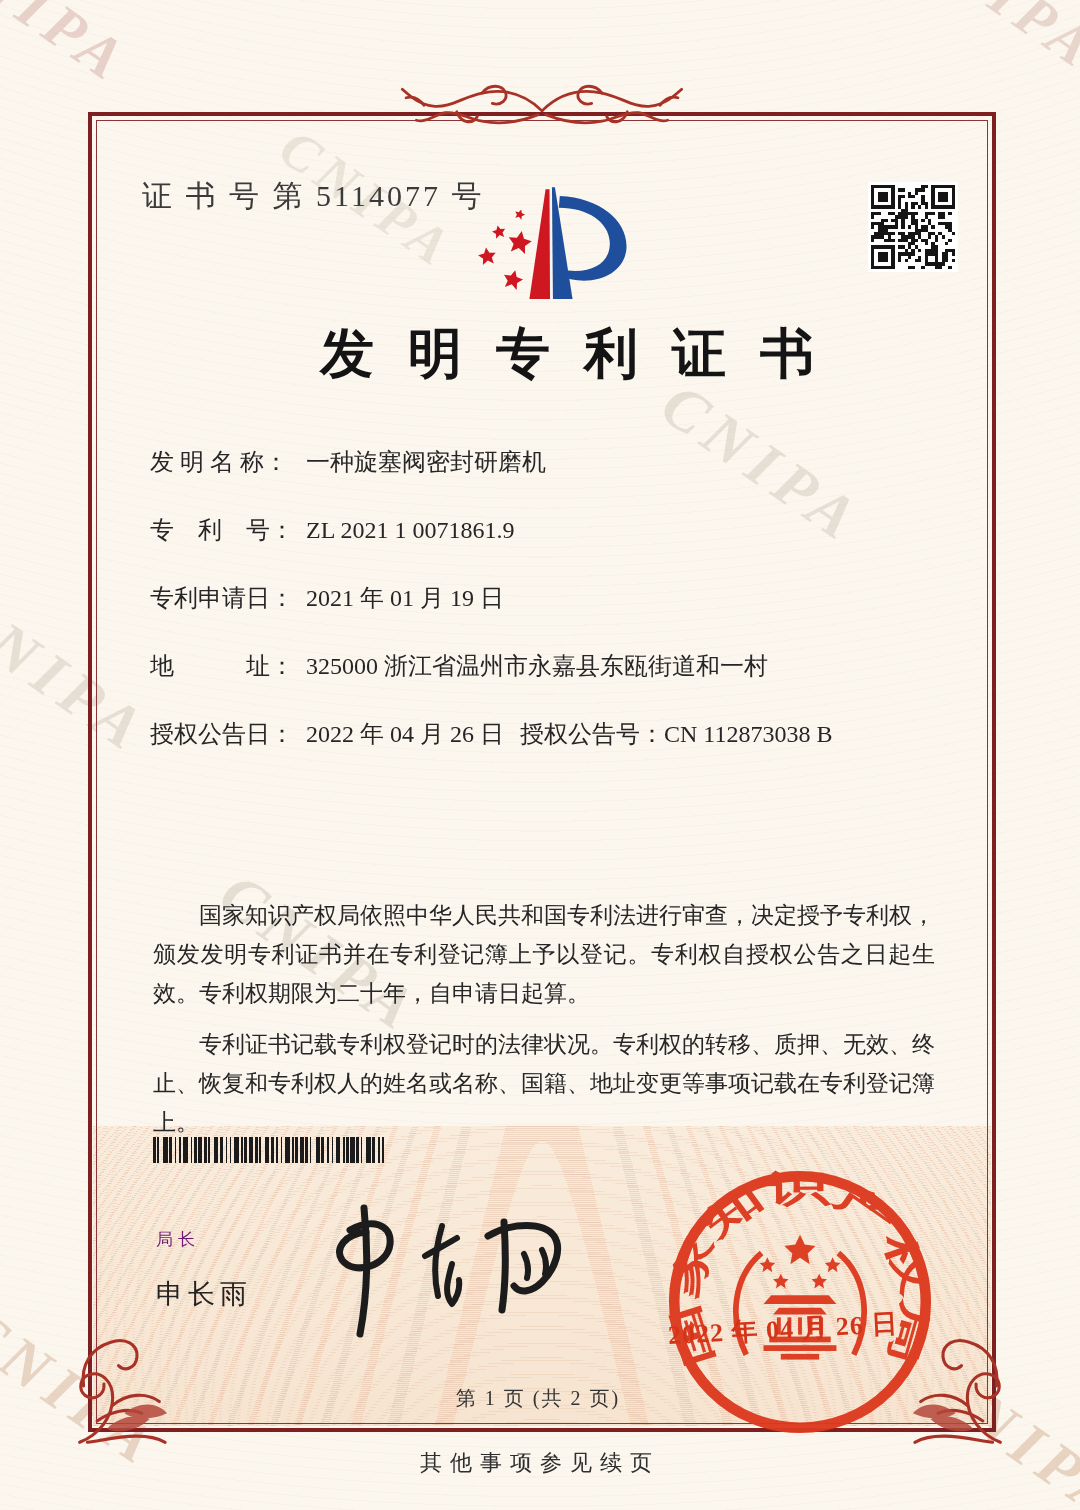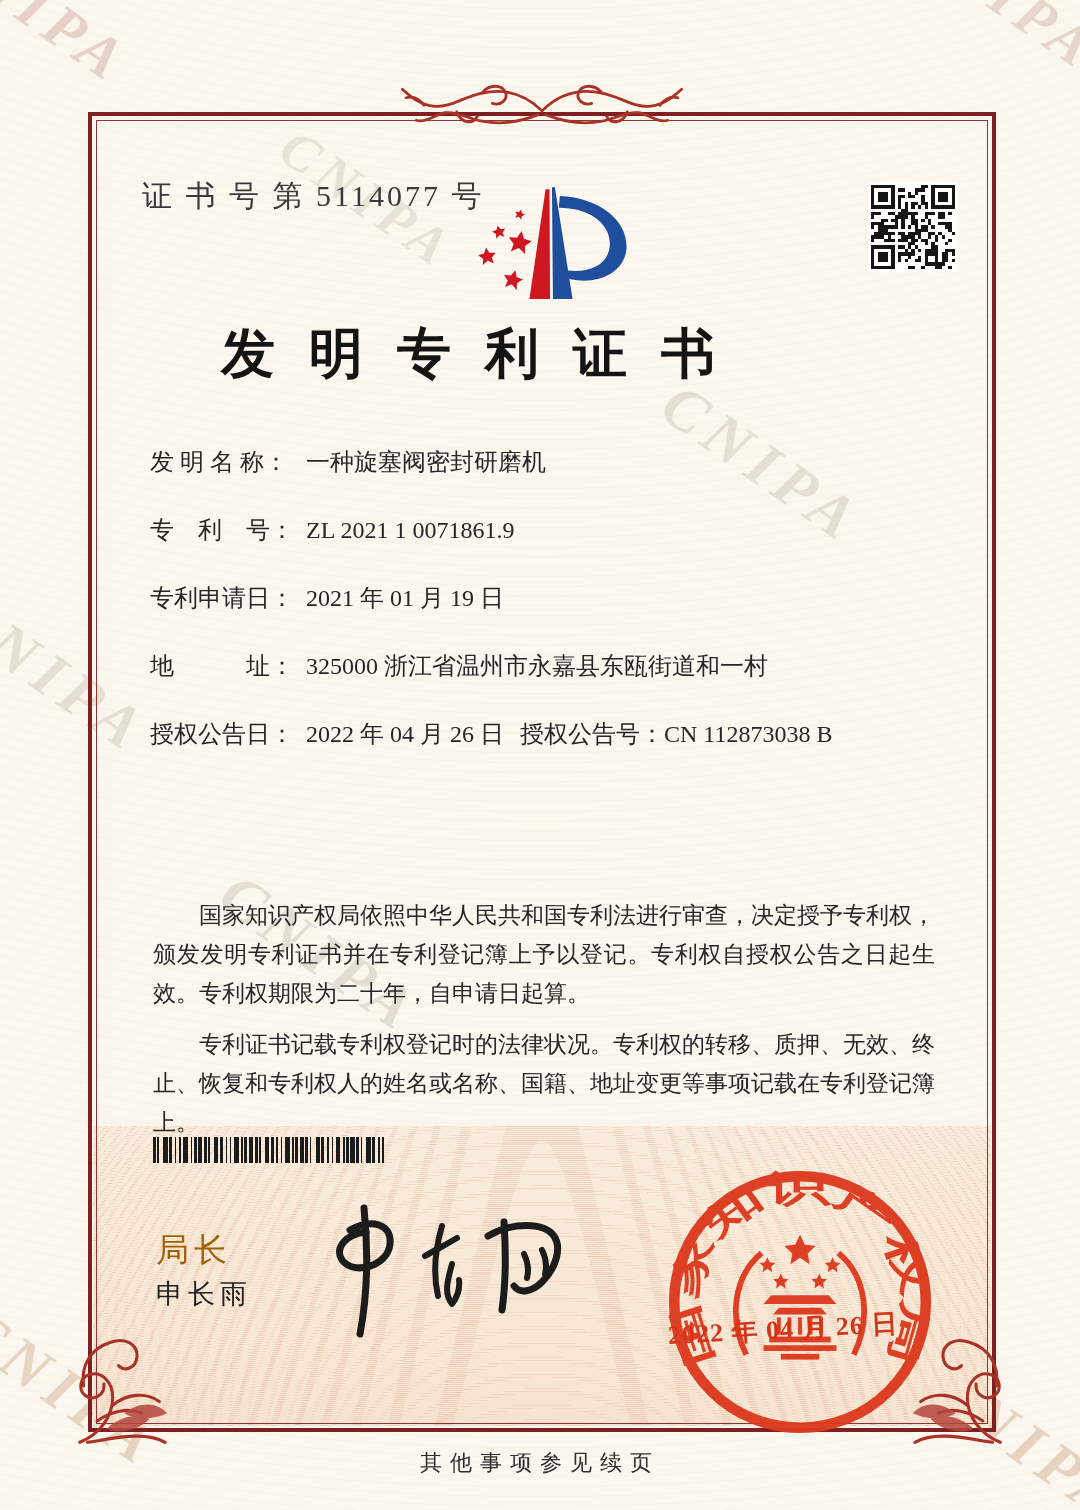--- a/index.html
+++ b/index.html
@@ -23,36 +23,36 @@
   .frame-inner{position:absolute;inset:4px;border:1px solid #8d3436;}
   .band{position:absolute;left:93px;top:1126px;width:898px;height:300px;z-index:2;
         background:
          repeating-radial-gradient(140% 120% at 50% -70%, rgba(205,130,95,0.20) 0 1px, rgba(0,0,0,0) 1px 7px),
          repeating-radial-gradient(160% 150% at 50% 190%, rgba(205,130,95,0.13) 0 1px, rgba(0,0,0,0) 1px 9px),
          linear-gradient(#f9ecdc,#f6e4d0);}
   
   .cert-no{position:absolute;left:142px;top:176px;z-index:3;font-size:30px;letter-spacing:3px;color:#3a3a3a;}
   .logo{position:absolute;left:452px;top:168px;width:196px;height:158px;z-index:3;}
   .qr{position:absolute;left:868px;top:182px;width:84px;height:84px;z-index:3;background:#fff;padding:3px;}
-  .title{position:absolute;left:88px;top:318px;width:760px;z-index:3;text-align:center;
+  .title{position:absolute;left:88px;top:318px;width:760px;z-index:3;text-align:right;
          font-size:54px;font-weight:bold;letter-spacing:34px;text-indent:34px;color:#141414;}
   
   .fields{position:absolute;left:150px;top:446px;width:780px;z-index:3;}
   .frow{height:28px;margin-bottom:40px;font-size:24px;white-space:nowrap;}
   .flabel{display:inline-block;width:156px;color:#262626;}
   .fvalue{color:#262626;}
   .flabel2{margin-left:16px;}
   
   .paras{position:absolute;left:141px;top:884px;width:806px;z-index:3;font-size:23px;line-height:39px;text-align:justify;}
   .paras p{margin:12px;text-indent:2em;}
   
   .barcode{position:absolute;left:153px;top:1137px;width:276px;height:26px;z-index:3;display:flex;align-items:stretch;overflow:hidden;}
   .barcode div{background:#1b1b1b;height:100%;}
   
-  .signer-title{position:absolute;left:156px;top:1228px;z-index:3;font-family:"Liberation Sans",sans-serif;font-size:33px;letter-spacing:5px;color:#a16207;}
+  .signer-title{position:absolute;left:156px;top:1228px;z-index:3;font-family:"Liberation Sans",sans-serif;font-size:17px;letter-spacing:5px;color:#701a75;}
   .signer-name{position:absolute;left:156px;top:1276px;z-index:3;font-family:"Liberation Sans",sans-serif;font-size:27px;letter-spacing:5px;color:#222;}
   .signature{position:absolute;left:292px;top:1192px;width:290px;height:150px;z-index:3;}
   
   .seal{position:absolute;left:656px;top:1158px;width:288px;height:288px;z-index:5;opacity:0.96;}
   .seal-date{position:absolute;left:668px;top:1312px;z-index:6;font-size:26px;font-weight:bold;color:#d43418;
              letter-spacing:1px;transform:rotate(-3deg);white-space:nowrap;}
   
   .orn-top{position:absolute;left:392px;top:78px;width:300px;height:62px;z-index:4;}
   .orn-bl{position:absolute;left:68px;top:1316px;width:136px;height:136px;z-index:4;}
   .orn-br{position:absolute;left:876px;top:1316px;width:136px;height:136px;z-index:4;transform:scaleX(-1);}
@@ -465,14 +465,15 @@
       <rect x="148" y="166" width="4" height="18"></rect>
         <rect x="159" y="166" width="4" height="18"></rect>
       <rect x="170" y="166" width="4" height="18"></rect>
       <rect x="118" y="186" width="64" height="6"></rect>
       <rect x="112" y="195" width="76" height="6"></rect>
       <rect x="130" y="204" width="40" height="6"></rect>
     </g>
   </svg>
   <div class="seal-date">2022 年 04 月 26 日</div>
 
+  <div class="page-info">第 1 页 (共 2 页)</div>
   <div class="cont-note">其他事项参见续页</div>
 </div>
 
 </body></html>

